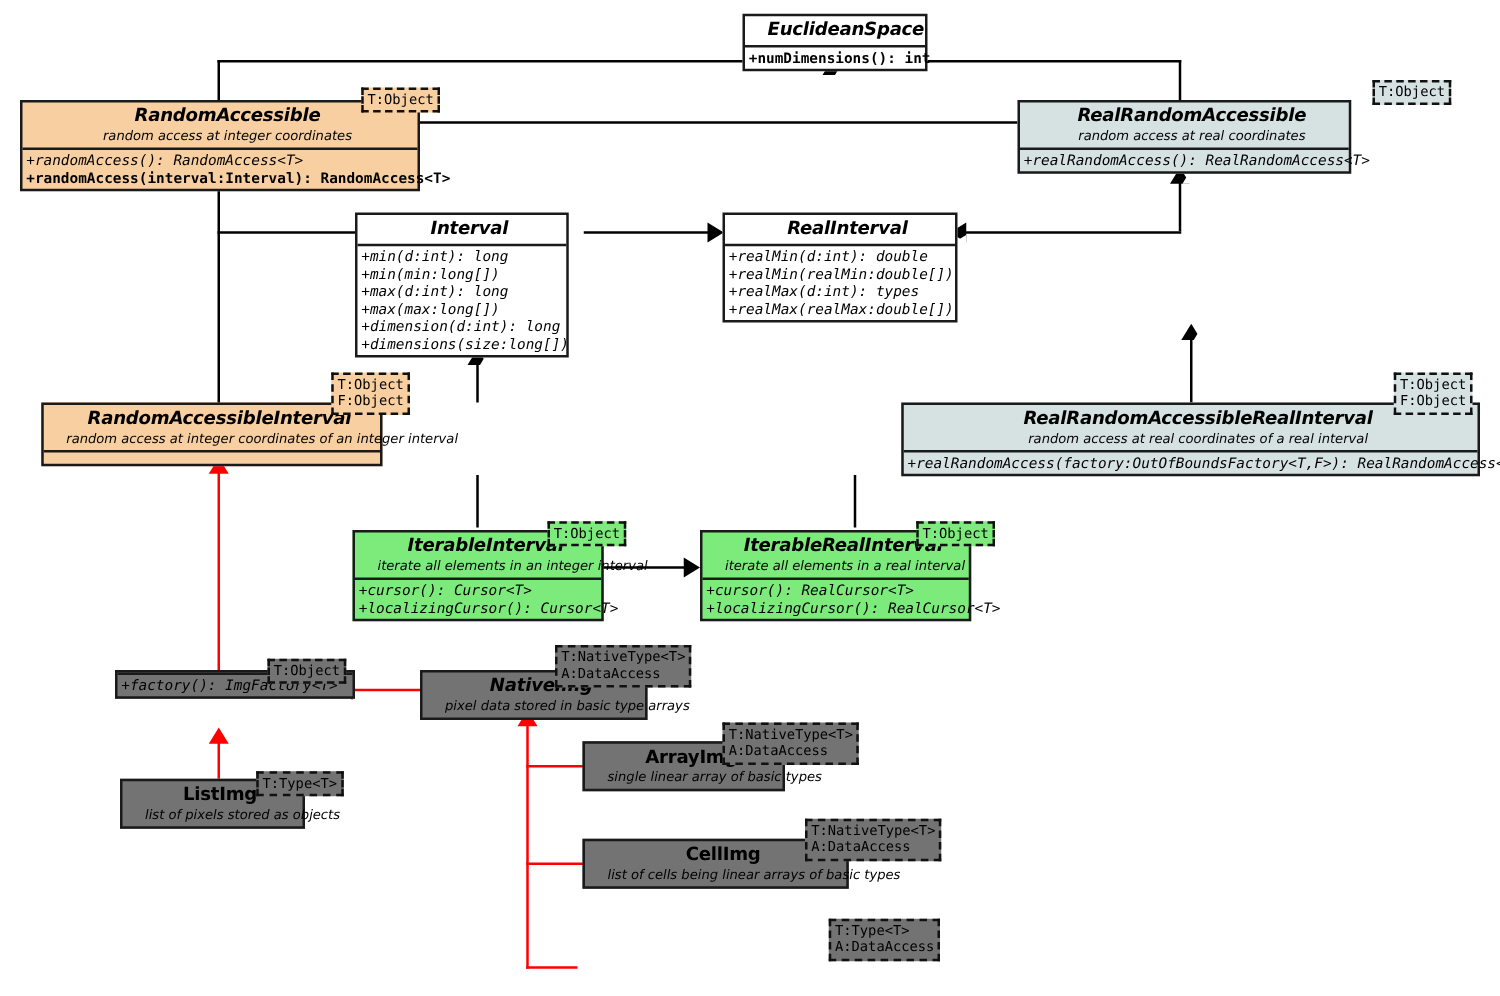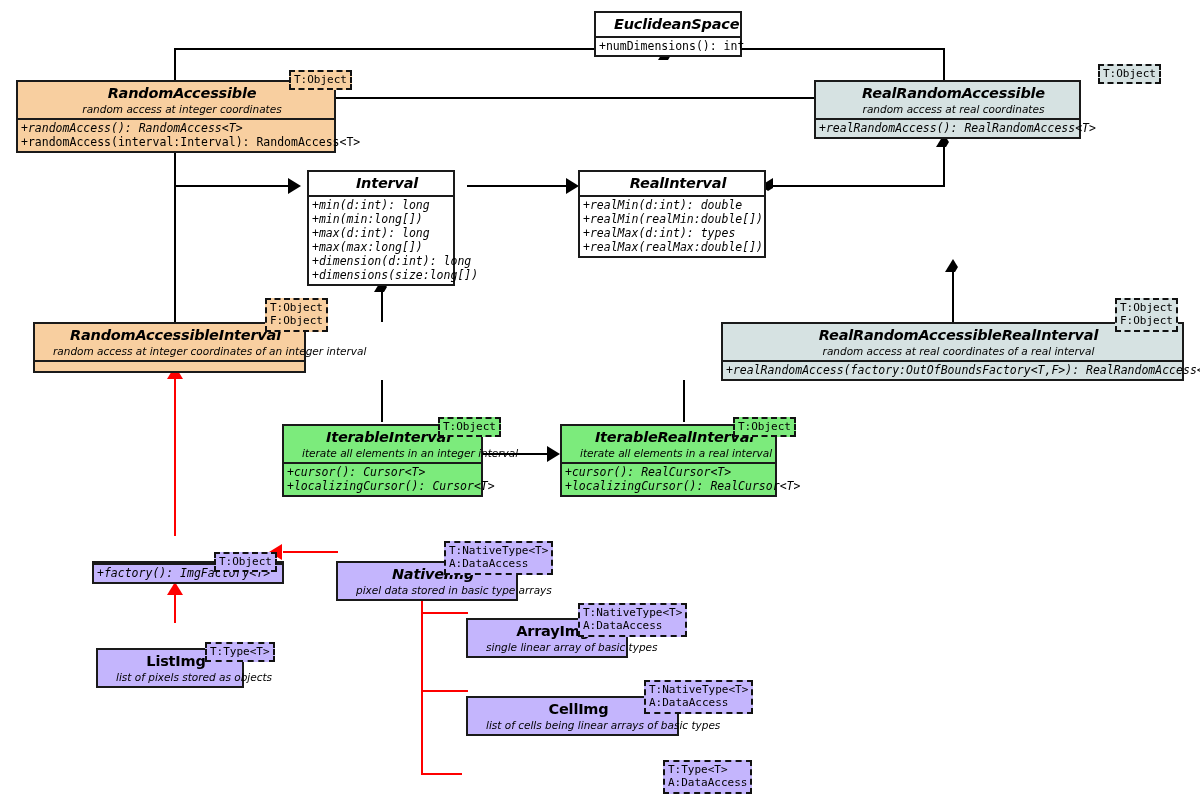--- a/index.html
+++ b/index.html
@@ -56,21 +56,21 @@
   }
   .uml-ops.empty { min-height: 9px; padding: 0; }
   .uml-op {
     font-family: "DejaVu Sans Mono", monospace;
     font-style: italic;
     font-size: 11.5px;
     line-height: 1.22;
     color: #000;
     white-space: nowrap;
   }
-  .uml-op.nonitalic { font-style: normal; }
+  .uml-op.nonitalic { font-style: normal; font-weight: bold; }
 
   
   .type-param {
     position: absolute;
     box-sizing: border-box;
     border: 2px dashed #111111;
     background: #ffffff;
     font-family: "DejaVu Sans Mono", monospace;
     font-size: 11px;
     line-height: 1.22;
@@ -78,21 +78,21 @@
     padding: 1px 3px 2px 3px;
     white-space: nowrap;
     z-index: 8;
   }
 
   
   .fill-orange  { background: #f8cfa0; }
   .fill-gray    { background: #d6e2e2; }
   .fill-white   { background: #ffffff; }
   .fill-green   { background: #7ceb7c; }
-  .fill-pink    { background: #c4b5fd; margin-top: 25px; }
+  .fill-pink    { background: #737373; }
 
   
   .edge {
     position: absolute;
     background: #000000;
     z-index: 2;
   }
   .edge.red { background: #fe0000; }
   .edge.h { height: 2px; }
   .edge.v { width: 2px; }
@@ -290,21 +290,21 @@
   <div class="uml-class fill-gray" style="left:814px; top:80px; width:267px;">
     <div class="uml-head">
       <div class="uml-name">RealRandomAccessible</div>
       <div class="uml-desc">random access at real coordinates</div>
     </div>
     <div class="uml-ops">
       <div class="uml-op">+realRandomAccess(): RealRandomAccess&lt;T&gt;</div>
     </div>
   </div>
 
-  <div class="uml-class fill-white" style="left:307px; top:170px; width:148px;">
+  <div class="uml-class fill-white" style="left:284px; top:170px; width:171px;">
     <div class="uml-head">
       <div class="uml-name">Interval</div>
     </div>
     <div class="uml-ops">
       <div class="uml-op">+min(d:int): long</div>
       <div class="uml-op">+min(min:long[])</div>
       <div class="uml-op">+max(d:int): long</div>
       <div class="uml-op">+max(max:long[])</div>
       <div class="uml-op">+dimension(d:int): long</div>
       <div class="uml-op">+dimensions(size:long[])</div>

